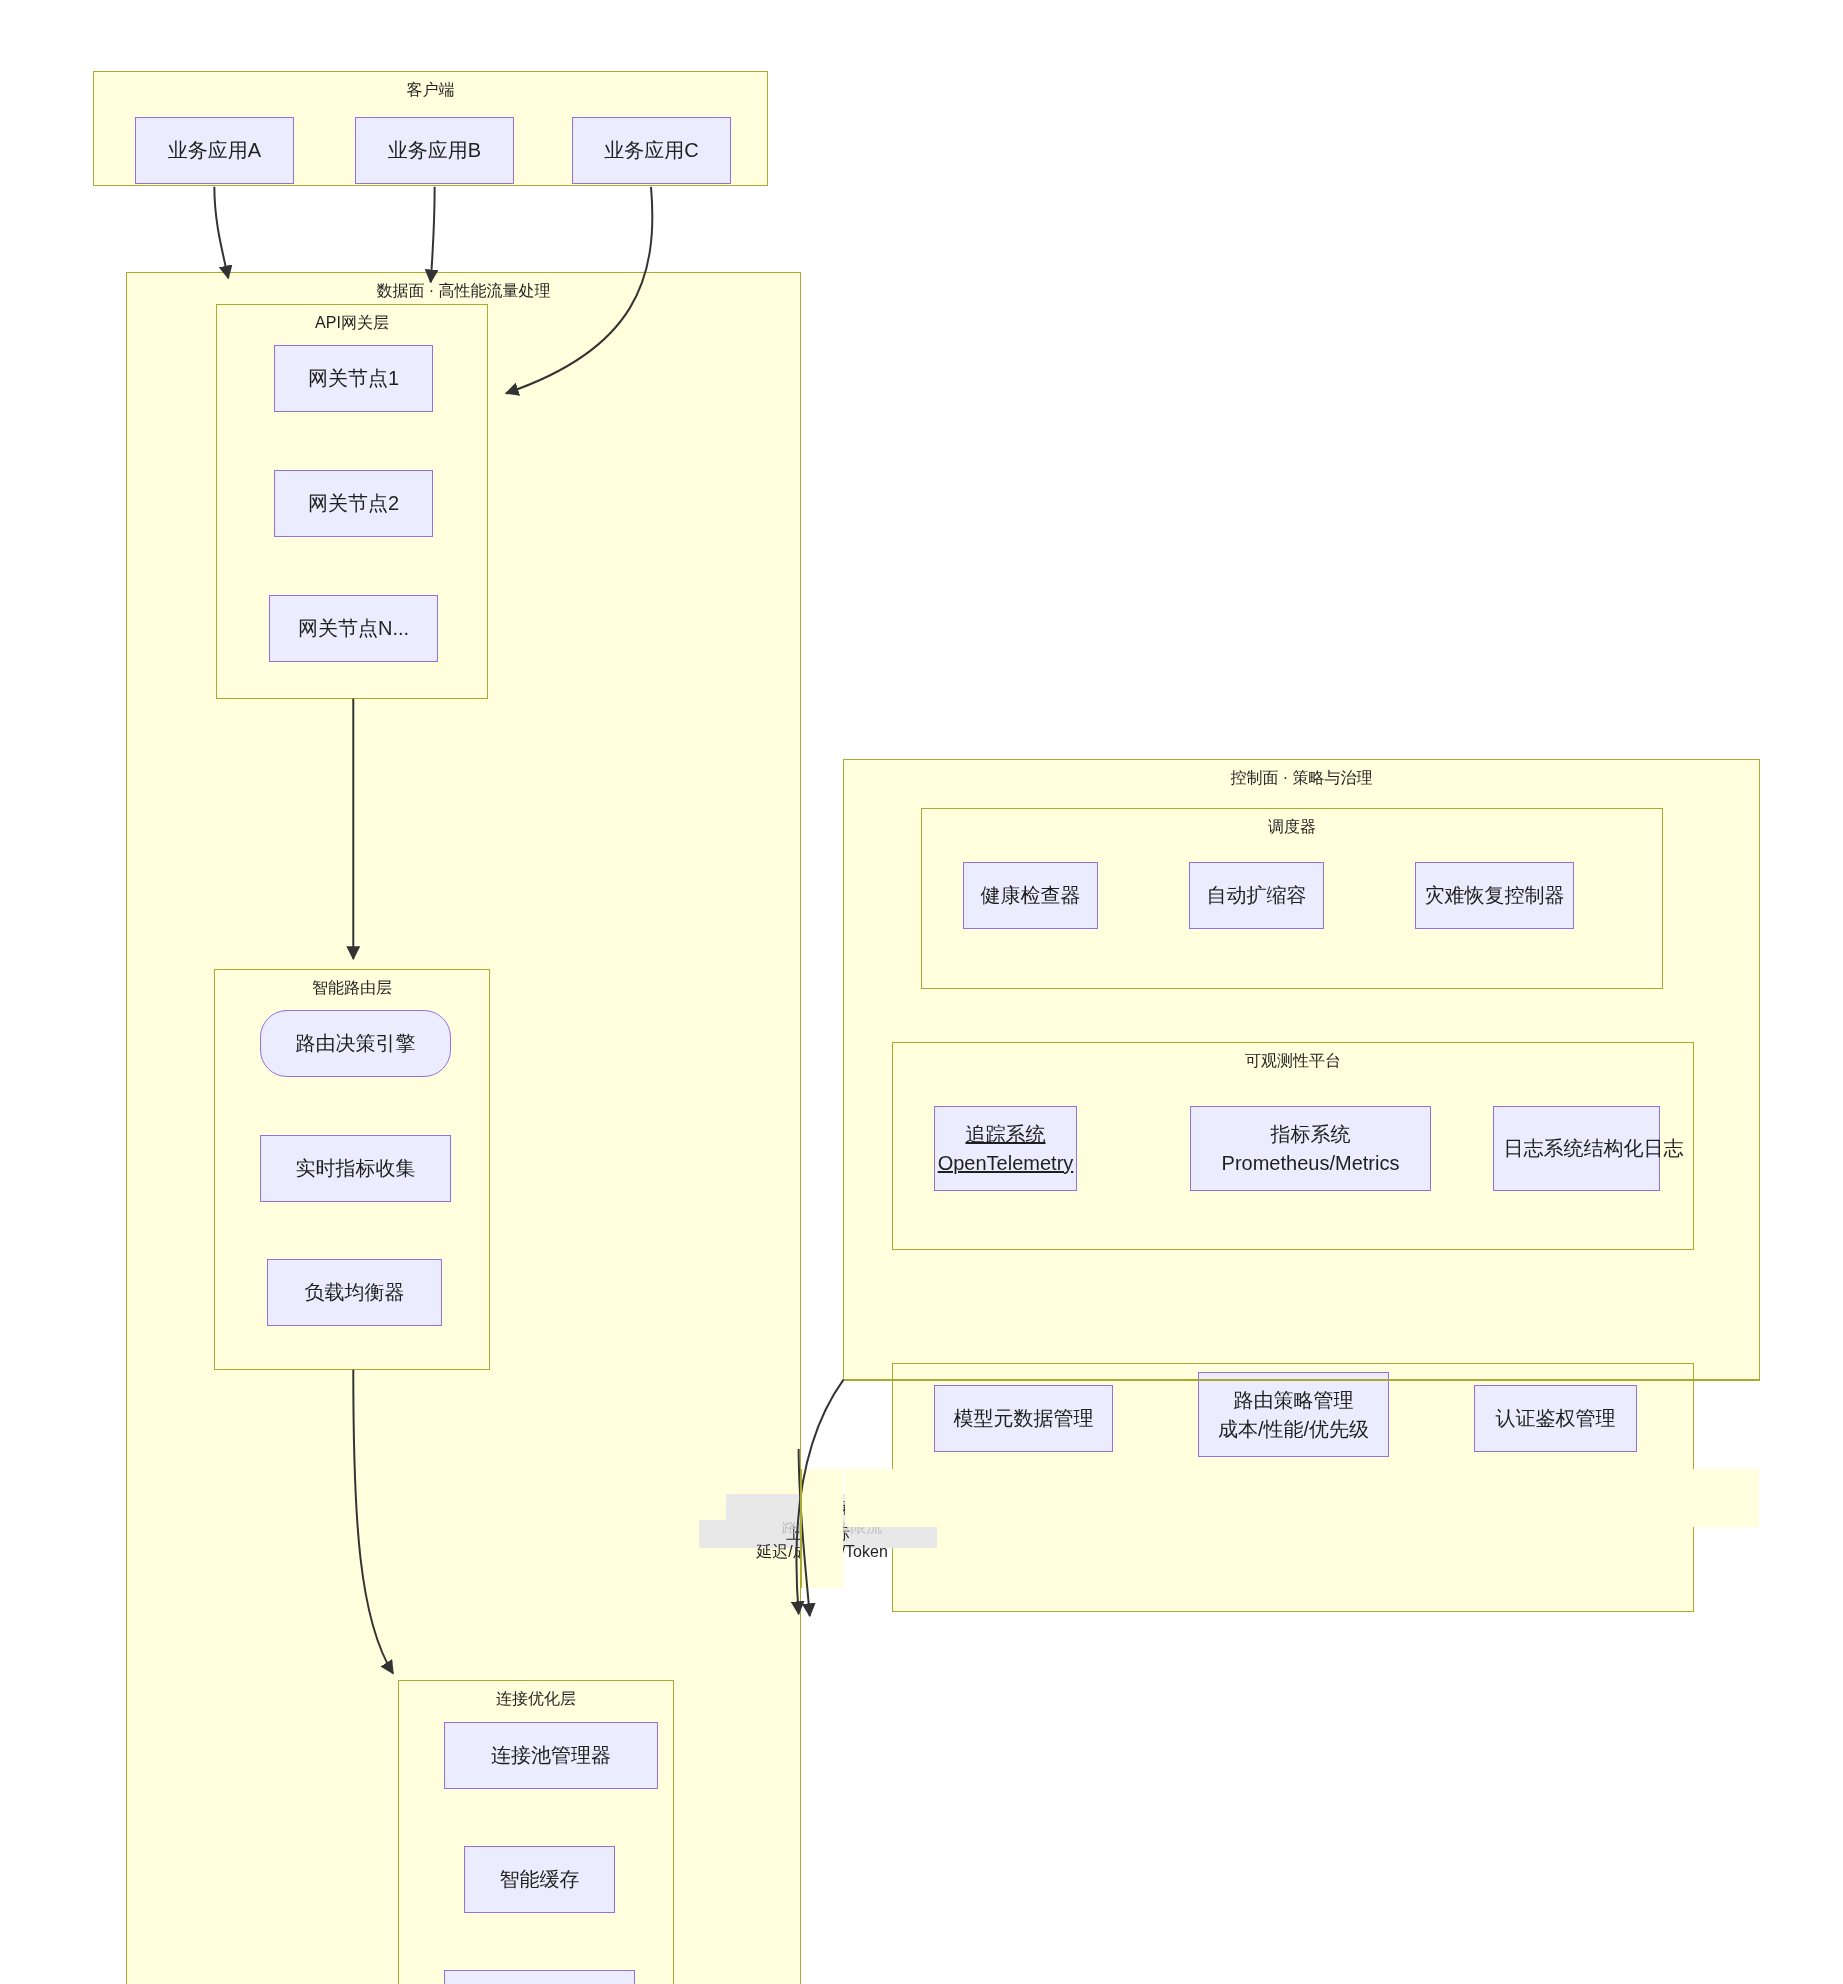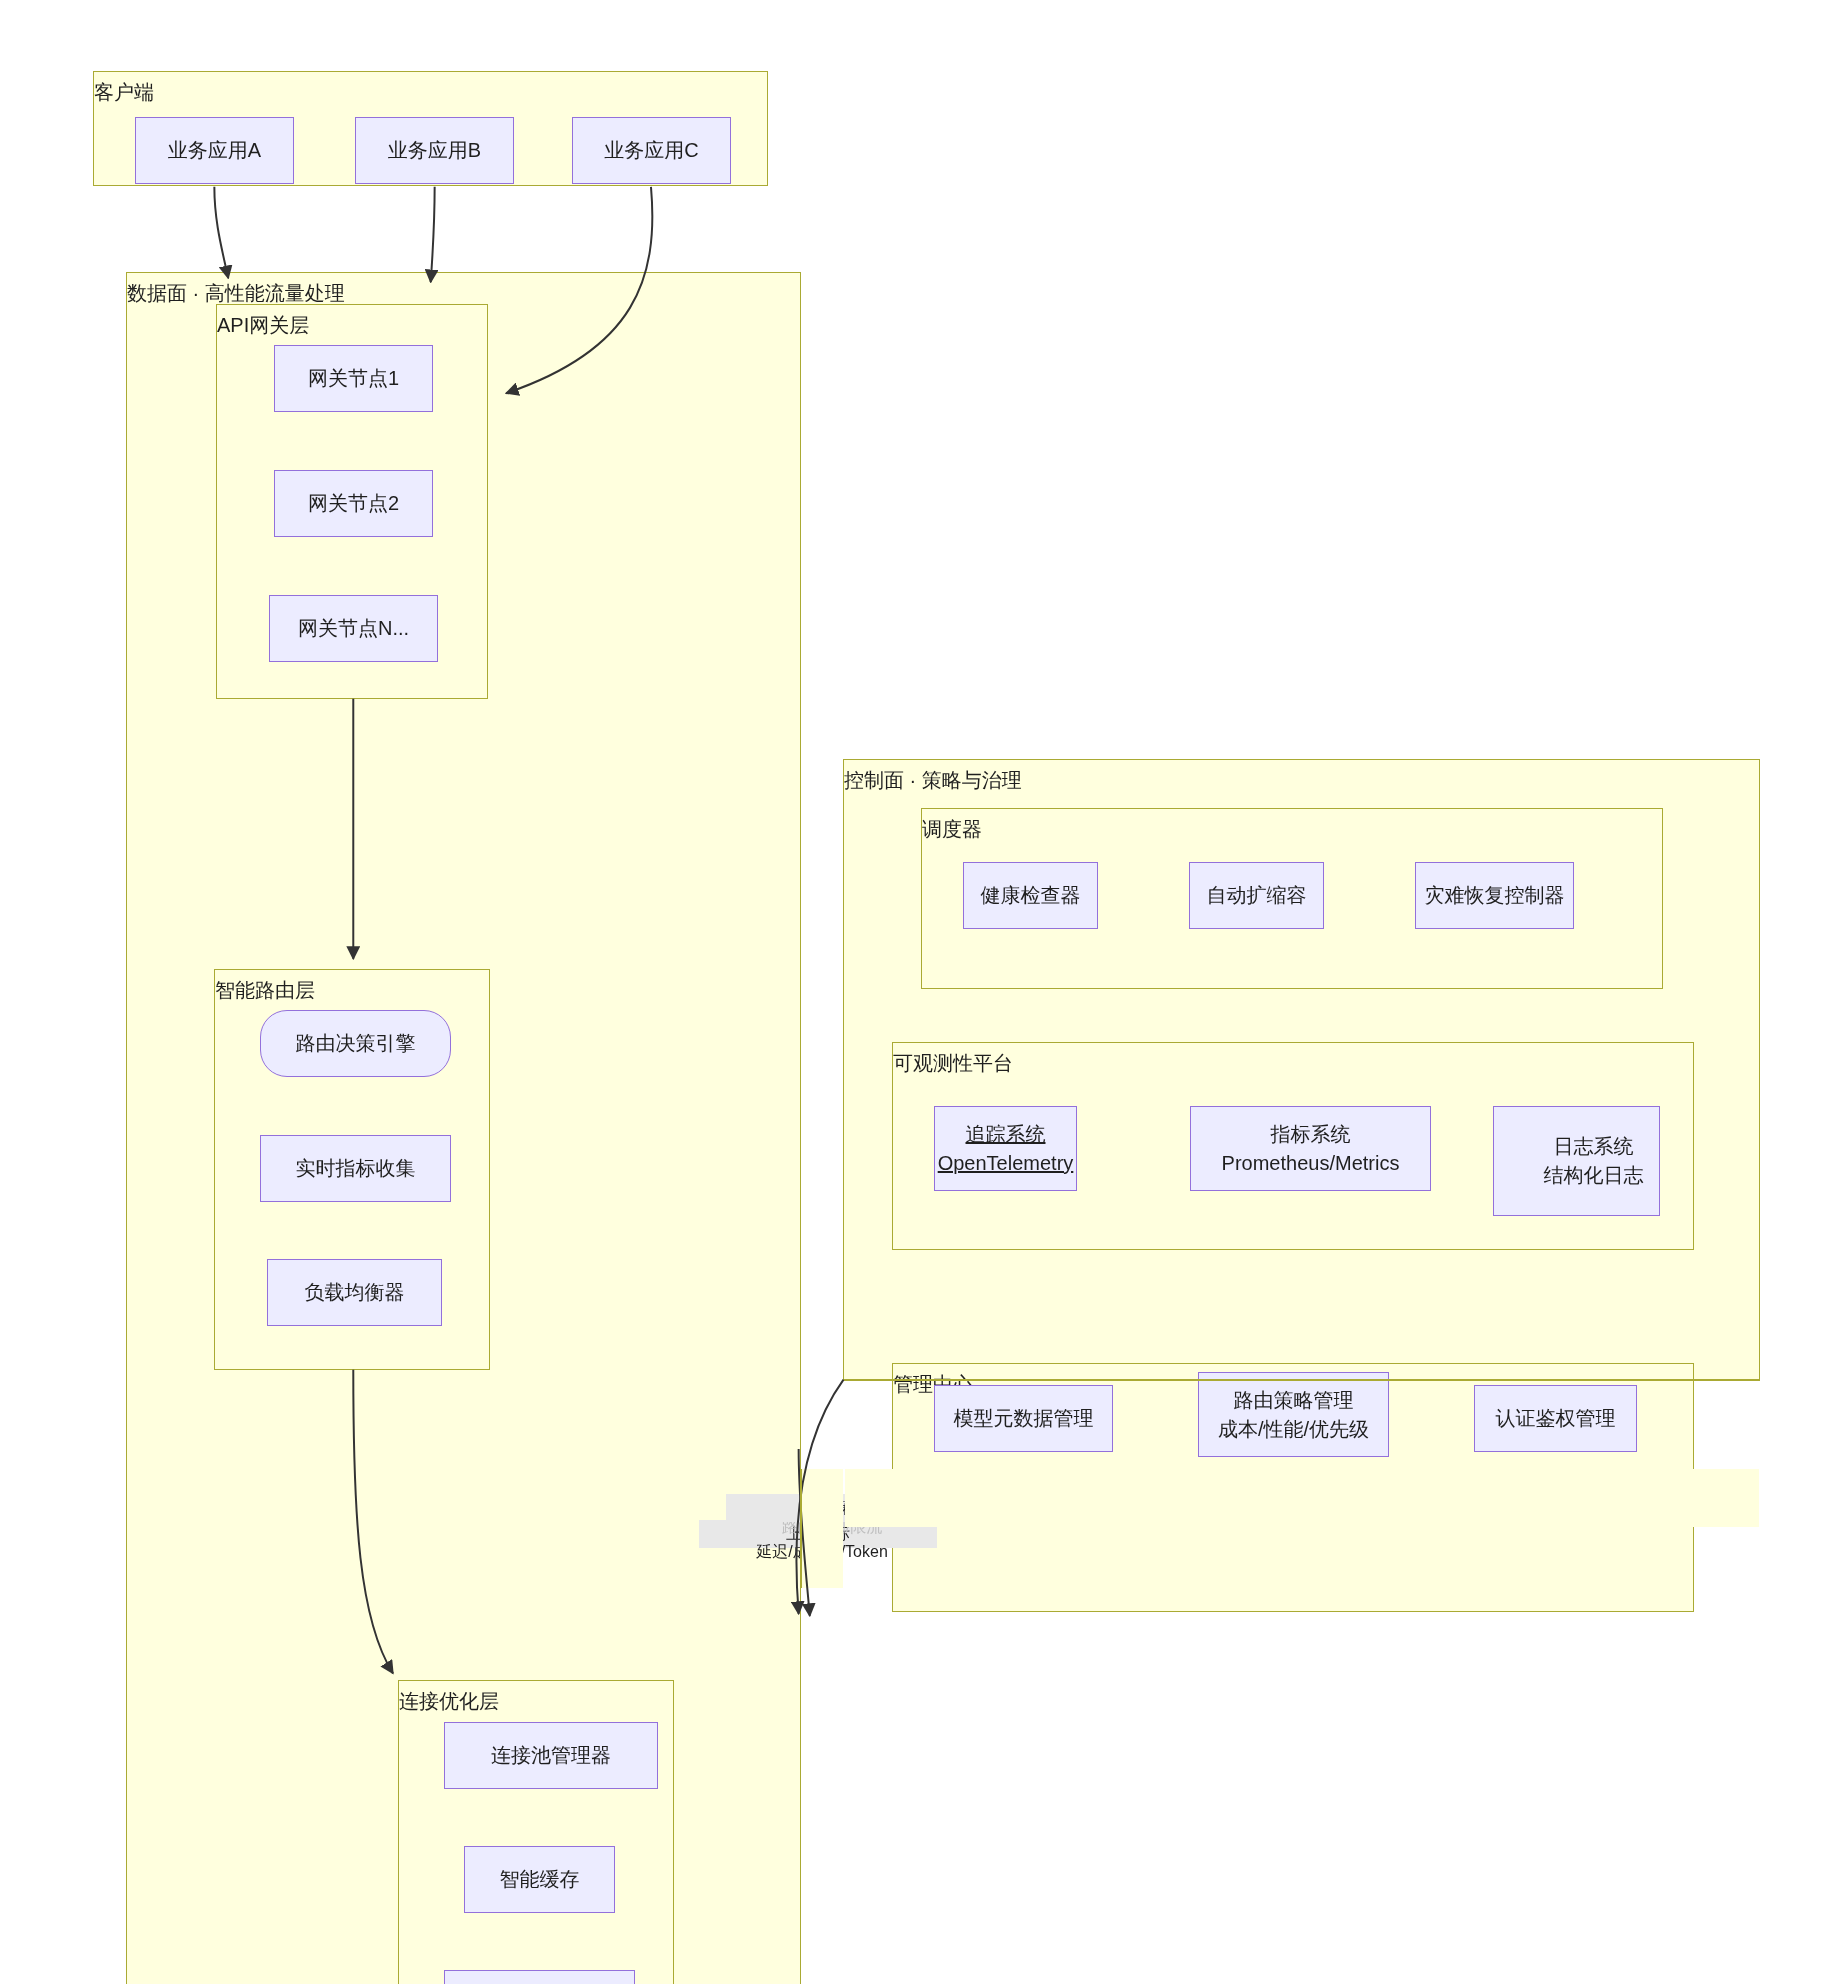--- a/index.html
+++ b/index.html
@@ -32,22 +32,23 @@
     position: absolute;
     background: #ffffde;
     border: 1.6px solid #aaaa33;
     box-sizing: border-box;
     z-index: 1;
   }
   .cluster-title {
     position: absolute;
     left: 0;
     right: 0;
+    text-align: center;
     color: #1f1f1f;
-    font-size: 20px;
+    font-size: 16px;
     line-height: 1.15;
     white-space: nowrap;
   }
   
   .node {
     position: absolute;
     background: #ececff;
     border: 1.6px solid #9370db;
     box-sizing: border-box;
     display: flex;
@@ -191,21 +192,21 @@
     <div class="cluster-title" style="top:8.7px;">可观测性平台</div>
   </div>
   <div class="node" style="left:934px; top:1106px; width:143px; height:85px; flex-direction:column;text-decoration:underline;">
     <span>追踪系统</span>
     <span>OpenTelemetry</span>
   </div>
   <div class="node" style="left:1190px; top:1106px; width:241px; height:85px; flex-direction:column;">
     <span>指标系统</span>
     <span>Prometheus/Metrics</span>
   </div>
-  <div class="node" style="left:1493px; top:1106px; width:167px; height:110px; flex-direction:column;padding-left:38px;">
+  <div class="node" style="left:1493px; top:1106px; width:167px; height:85px; flex-direction:row;padding-left:38px;">
     <span>日志系统</span>
     <span>结构化日志</span>
   </div>
 
   <div class="cluster" style="left:892px; top:1363px; width:802px; height:249px;">
     <div class="cluster-title" style="top:8.7px;">管理中心</div>
   </div>
   <div class="node" style="left:934px; top:1385px; width:179px; height:67px;">
     <span>模型元数据管理</span>
   </div>

